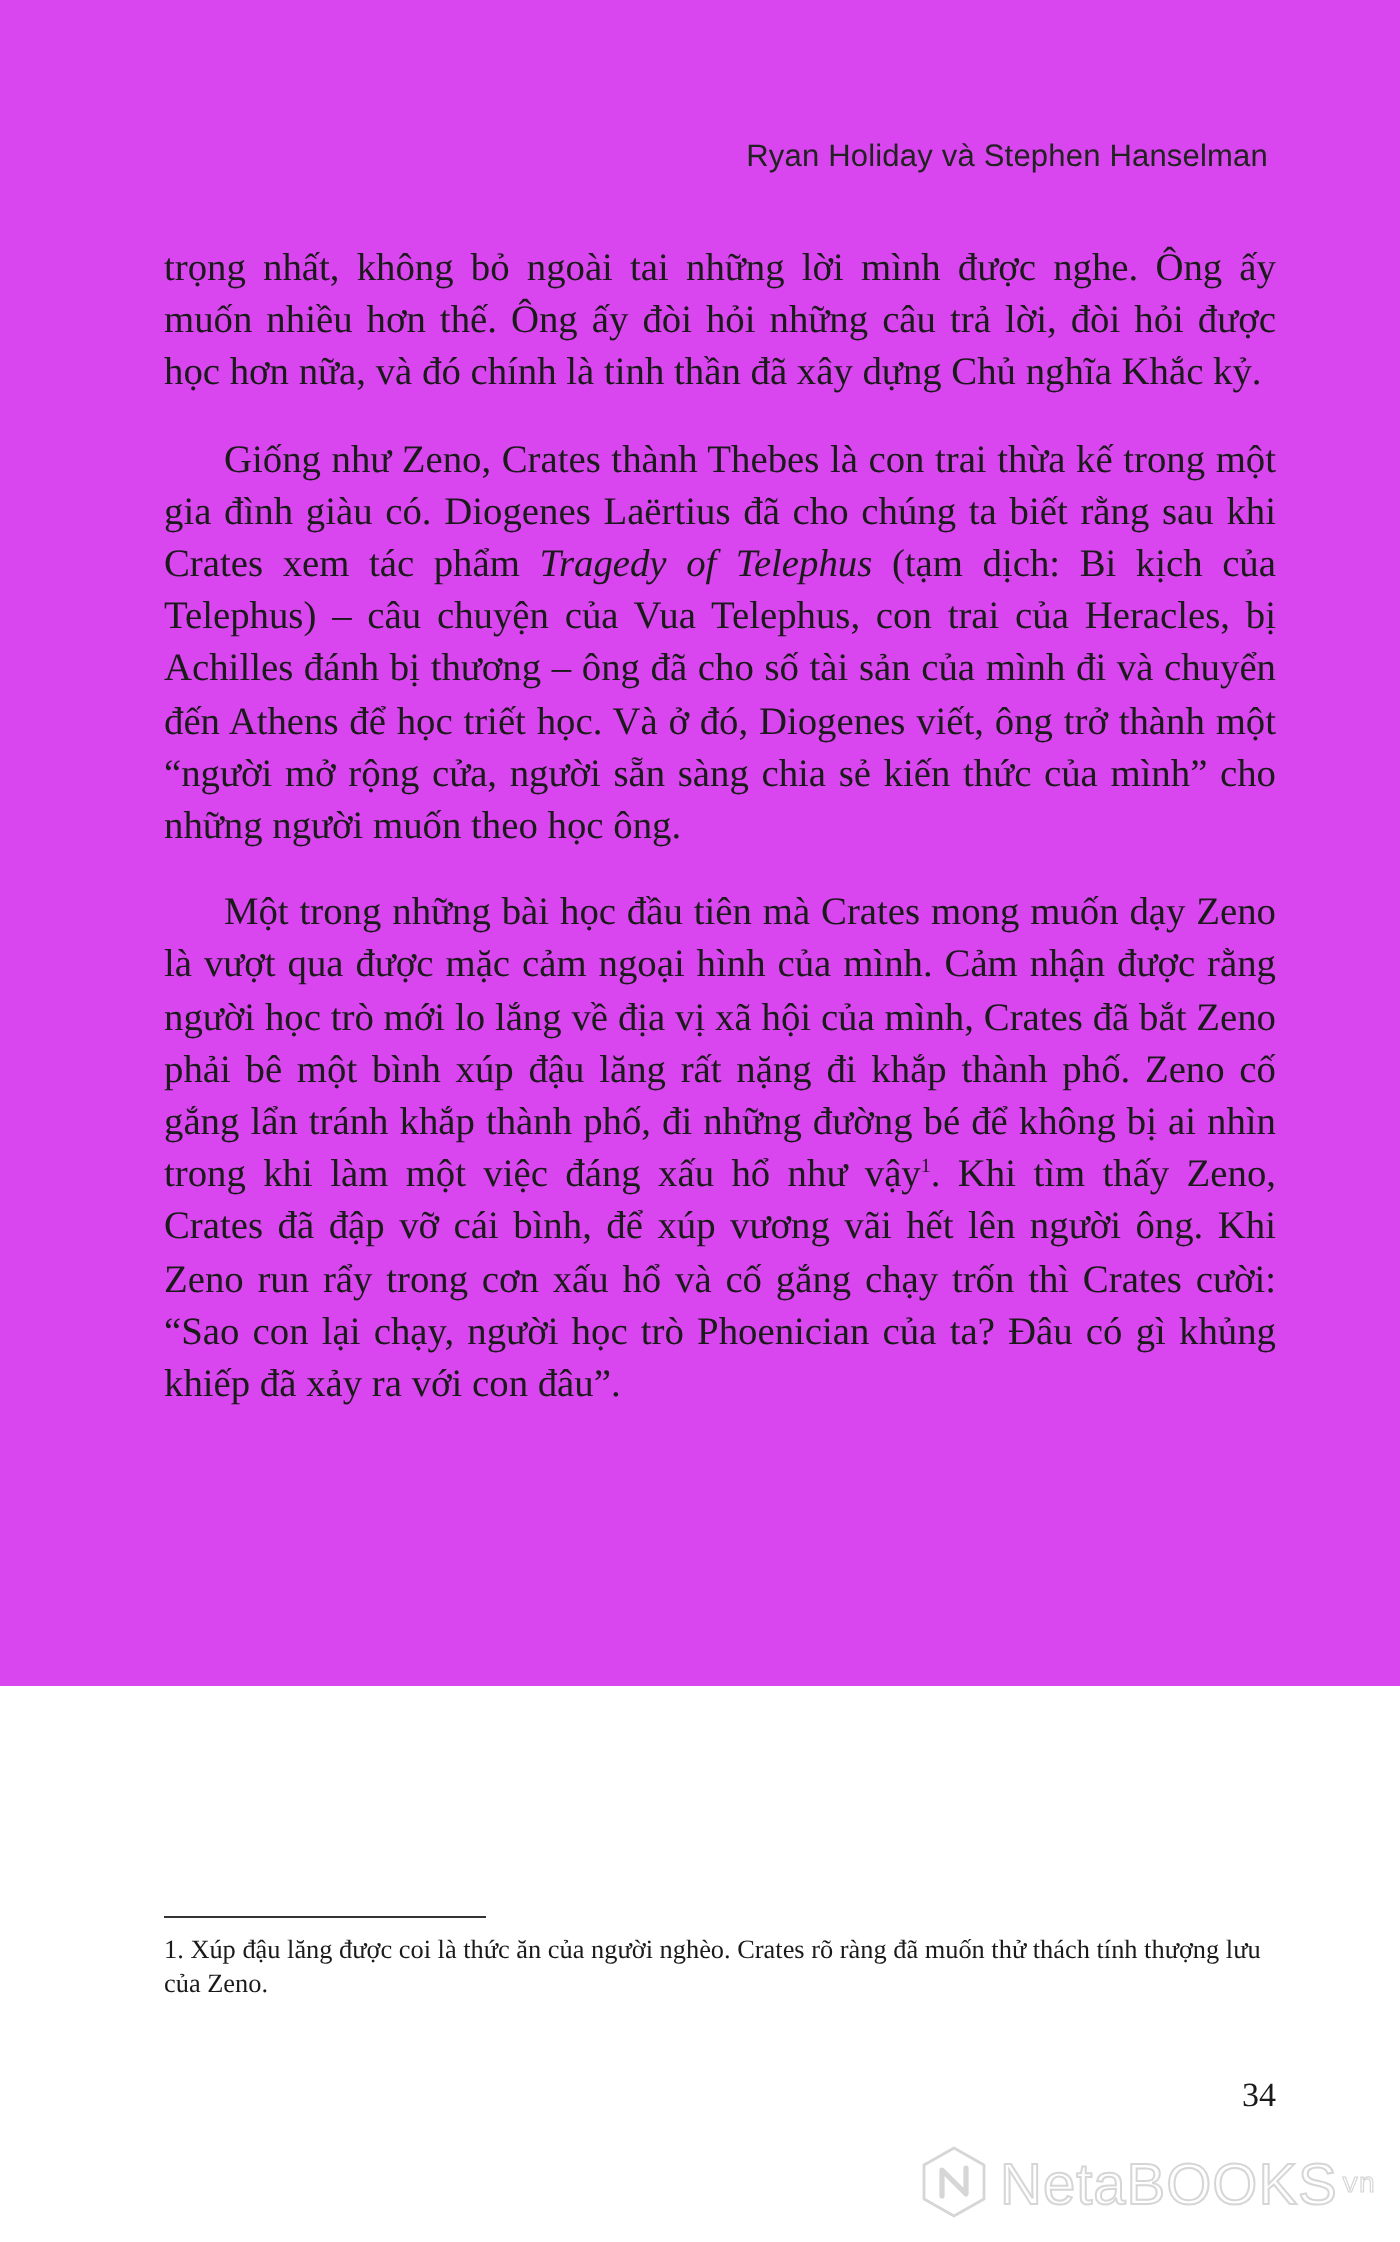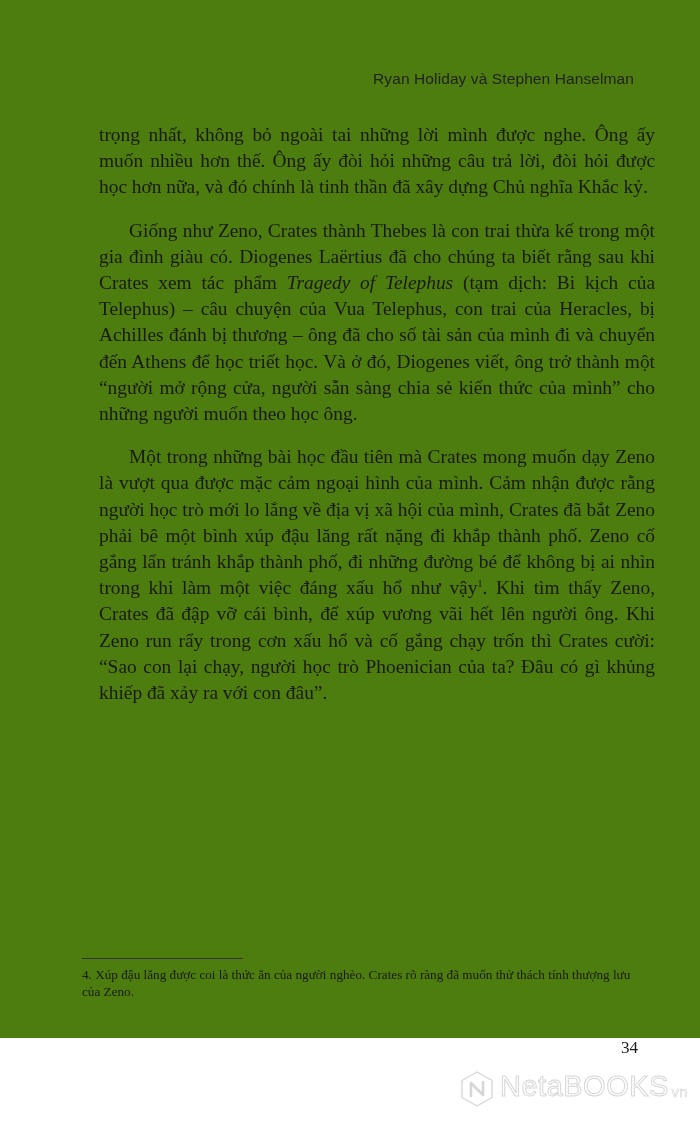--- a/index.html
+++ b/index.html
@@ -1,44 +1,44 @@
 <!DOCTYPE html>
 <html><head>
   <meta charset="utf-8">
   <style>
     html, body { margin: 0; padding: 0; background: #ffffff; }
     body { width: 700px; height: 1121px; position: relative; overflow: hidden; }
-    .page { position: absolute; left: 0; top: 0; width: 700px; height: 1038px; background: #4d7c0f; }
+    .page { position: absolute; left: 0; top: 0; width: 700px; height: 843px; background: #d946ef; }
     .running-head {
       position: absolute; right: 66px; top: 70px;
       font-family: "Liberation Sans", sans-serif; font-size: 15.5px; color: #222;
       letter-spacing: 0.1px;
     }
     .body-text {
-      position: absolute; left: 99px; top: 122px; width: 556px;
+      position: absolute; left: 82px; top: 122px; width: 556px;
       font-family: "Liberation Serif", serif; font-size: 19.4px; line-height: 26.2px;
       color: #1a1a1a; text-align: justify;
     }
     .body-text p { margin: 0 0 17px 0; text-indent: 0; }
     .body-text p.indent { text-indent: 30px; }
     .body-text sup { font-size: 10px; vertical-align: 7px; line-height: 0; }
     .footnote-rule {
       position: absolute; left: 82px; top: 958px; width: 161px; height: 0;
       border-top: 1px solid #333;
     }
     .footnote {
       position: absolute; left: 82px; top: 966px; width: 556px;
       font-family: "Liberation Serif", serif; font-size: 13.2px; line-height: 17px; color: #1a1a1a;
     }
     .page-number {
       position: absolute; right: 62px; top: 1038px;
       font-family: "Liberation Serif", serif; font-size: 17px; color: #1a1a1a;
     }
     .watermark {
-      position: absolute; left: 460px; top: 1070px; height: 40px; display: flex; align-items: flex-start;
+      position: absolute; left: 460px; top: 1070px; height: 40px; display: flex; align-items: flex-end;
       opacity: 0.9;
     }
     .watermark-logo { width: 34px; height: 38px; margin-right: 6px; }
     .watermark-text {
       font-family: "Liberation Sans", sans-serif; font-size: 29px; color: #fff;
       -webkit-text-stroke: 1px #d2d2d2; letter-spacing: 0.5px;
     }
     .watermark-suffix {
       font-family: Liberation Mono, monospace; font-size: 14px; color: #fff;
       -webkit-text-stroke: 0.6px #d2d2d2; margin-left: 2px; align-self: flex-end; margin-bottom: 9px;
@@ -53,21 +53,21 @@
 
   <div class="body-text">
     <p>
       <span>trọng nhất, không bỏ ngoài tai những lời mình được nghe. Ông ấy muốn nhiều hơn thế. Ông ấy đòi hỏi những câu trả lời, đòi hỏi được học hơn nữa, và đó chính là tinh thần đã xây dựng Chủ nghĩa Khắc kỷ.</span>
     </p>
     <p class="indent"><span>Giống như Zeno, Crates thành Thebes là con trai thừa kế trong một gia đình giàu có. Diogenes Laërtius đã cho chúng ta biết rằng sau khi Crates xem tác phẩm </span><em>Tragedy of Telephus</em><span> (tạm dịch: Bi kịch của Telephus) – câu chuyện của Vua Telephus, con trai của Heracles, bị Achilles đánh bị thương – ông đã cho số tài sản của mình đi và chuyển đến Athens để học triết học. Và ở đó, Diogenes viết, ông trở thành một “người mở rộng cửa, người sẵn sàng chia sẻ kiến thức của mình” cho những người muốn theo học ông.</span></p>
     <p class="indent"><span>Một trong những bài học đầu tiên mà Crates mong muốn dạy Zeno là vượt qua được mặc cảm ngoại hình của mình. Cảm nhận được rằng người học trò mới lo lắng về địa vị xã hội của mình, Crates đã bắt Zeno phải bê một bình xúp đậu lăng rất nặng đi khắp thành phố. Zeno cố gắng lẩn tránh khắp thành phố, đi những đường bé để không bị ai nhìn trong khi làm một việc đáng xấu hổ như vậy</span><sup>1</sup><span>. Khi tìm thấy Zeno, Crates đã đập vỡ cái bình, để xúp vương vãi hết lên người ông. Khi Zeno run rẩy trong cơn xấu hổ và cố gắng chạy trốn thì Crates cười: “Sao con lại chạy, người học trò Phoenician của ta? Đâu có gì khủng khiếp đã xảy ra với con đâu”.</span></p>
   </div>
 
   <div class="footnote-rule"></div>
-  <div class="footnote">4. Xúp đậu lăng được coi là thức ăn của người nghèo. Crates rõ ràng đã muốn thử thách tính thượng lưu của Zeno.</div>
+  <div class="footnote">1. Xúp đậu lăng được coi là thức ăn của người nghèo. Crates rõ ràng đã muốn thử thách tính thượng lưu của Zeno.</div>
 
   <div class="page-number">34</div>
 
   <div class="watermark">
     <svg class="watermark-logo" viewBox="0 0 34 38">
       <polygon points="17,2 32,10.5 32,27.5 17,36 2,27.5 2,10.5" fill="#fff" stroke="#d2d2d2" stroke-width="1.4" stroke-linejoin="round"></polygon>
       <path d="M11 26 L11 13 L23 25 L23 12" fill="none" stroke="#d2d2d2" stroke-width="2.6" stroke-linecap="round" stroke-linejoin="round"></path>
     </svg>
     <span class="watermark-text">NetaBOOKS</span>
     <span class="watermark-suffix">vn</span>

